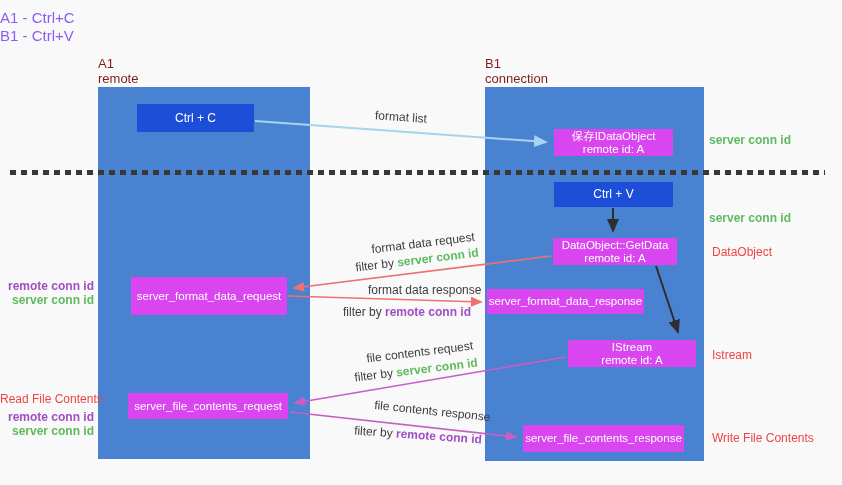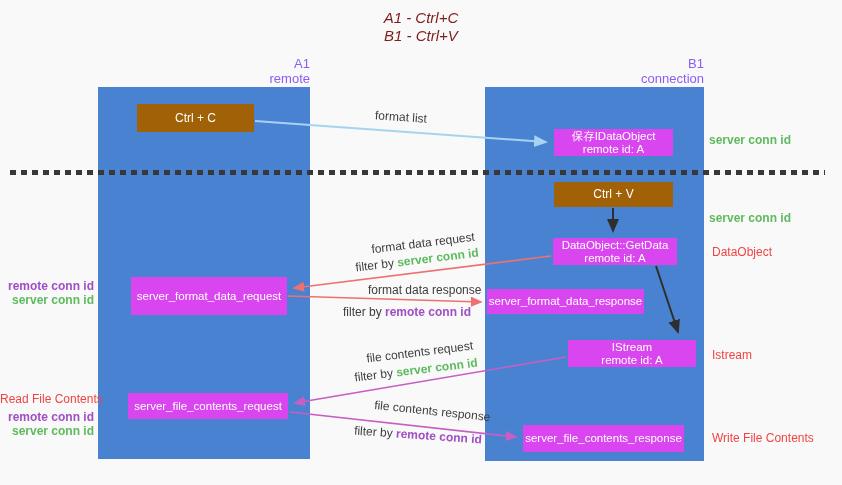--- a/index.html
+++ b/index.html
@@ -7,45 +7,45 @@
   body {
     font-family: "Liberation Sans", sans-serif;
     background: #f9f9f9;
     color: #3d3d3d;
     overflow: hidden;
   }
   #canvas { position: relative; width: 842px; height: 485px; }
 
   .title {
     position: absolute; top: 9px; left: 0; width: 842px;
-    text-align: center; font-size: 15px; line-height: 18px; color: #7f1d1d; font-style: italic;
+    text-align: left; font-size: 15px; line-height: 18px; color: #8b5cf6;
   }
   .col-header {
-    position: absolute; text-align: right;
-    font-size: 13px; line-height: 15px; color: #8b5cf6;
+    position: absolute; text-align: left;
+    font-size: 13px; line-height: 15px; color: #7f1d1d;
   }
   .col-header.left { left: 98px; top: 56px; width: 212px; }
   .col-header.right { left: 485px; top: 56px; width: 219px; }
 
   .column { position: absolute; background: #4a82d2; }
   .column.left  { left: 98px;  top: 87px; width: 212px; height: 372px; }
   .column.right { left: 485px; top: 87px; width: 219px; height: 374px; }
 
   .dotted-line {
     position: absolute; left: 10px; top: 170px; width: 815px; height: 5px;
     background: repeating-linear-gradient(to right, #383838 0 6px, transparent 6px 11px);
     z-index: 5;
   }
 
   .node {
     position: absolute; color: #fff; text-align: center;
     display: flex; flex-direction: column; justify-content: center;
     z-index: 4; font-size: 11.5px; line-height: 13px;
   }
-  .node.green { background: #a16207; font-size: 12px; }
+  .node.green { background: #1d4ed8; font-size: 12px; }
   .node.orange { background: #d946ef; }
 
   .n-ctrl-c  { left: 137px; top: 104px; width: 117px; height: 28px; }
   .n-save    { left: 554px; top: 129px; width: 119px; height: 27px; }
   .n-ctrl-v  { left: 554px; top: 182px; width: 119px; height: 25px; }
   .n-getdata { left: 553px; top: 238px; width: 124px; height: 27px; }
   .n-freq    { left: 131px; top: 277px; width: 156px; height: 38px; }
   .n-fresp   { left: 487px; top: 289px; width: 157px; height: 25px; }
   .n-istream { left: 568px; top: 340px; width: 128px; height: 27px; }
   .n-fcreq   { left: 128px; top: 393px; width: 160px; height: 26px; align-items: center; }

